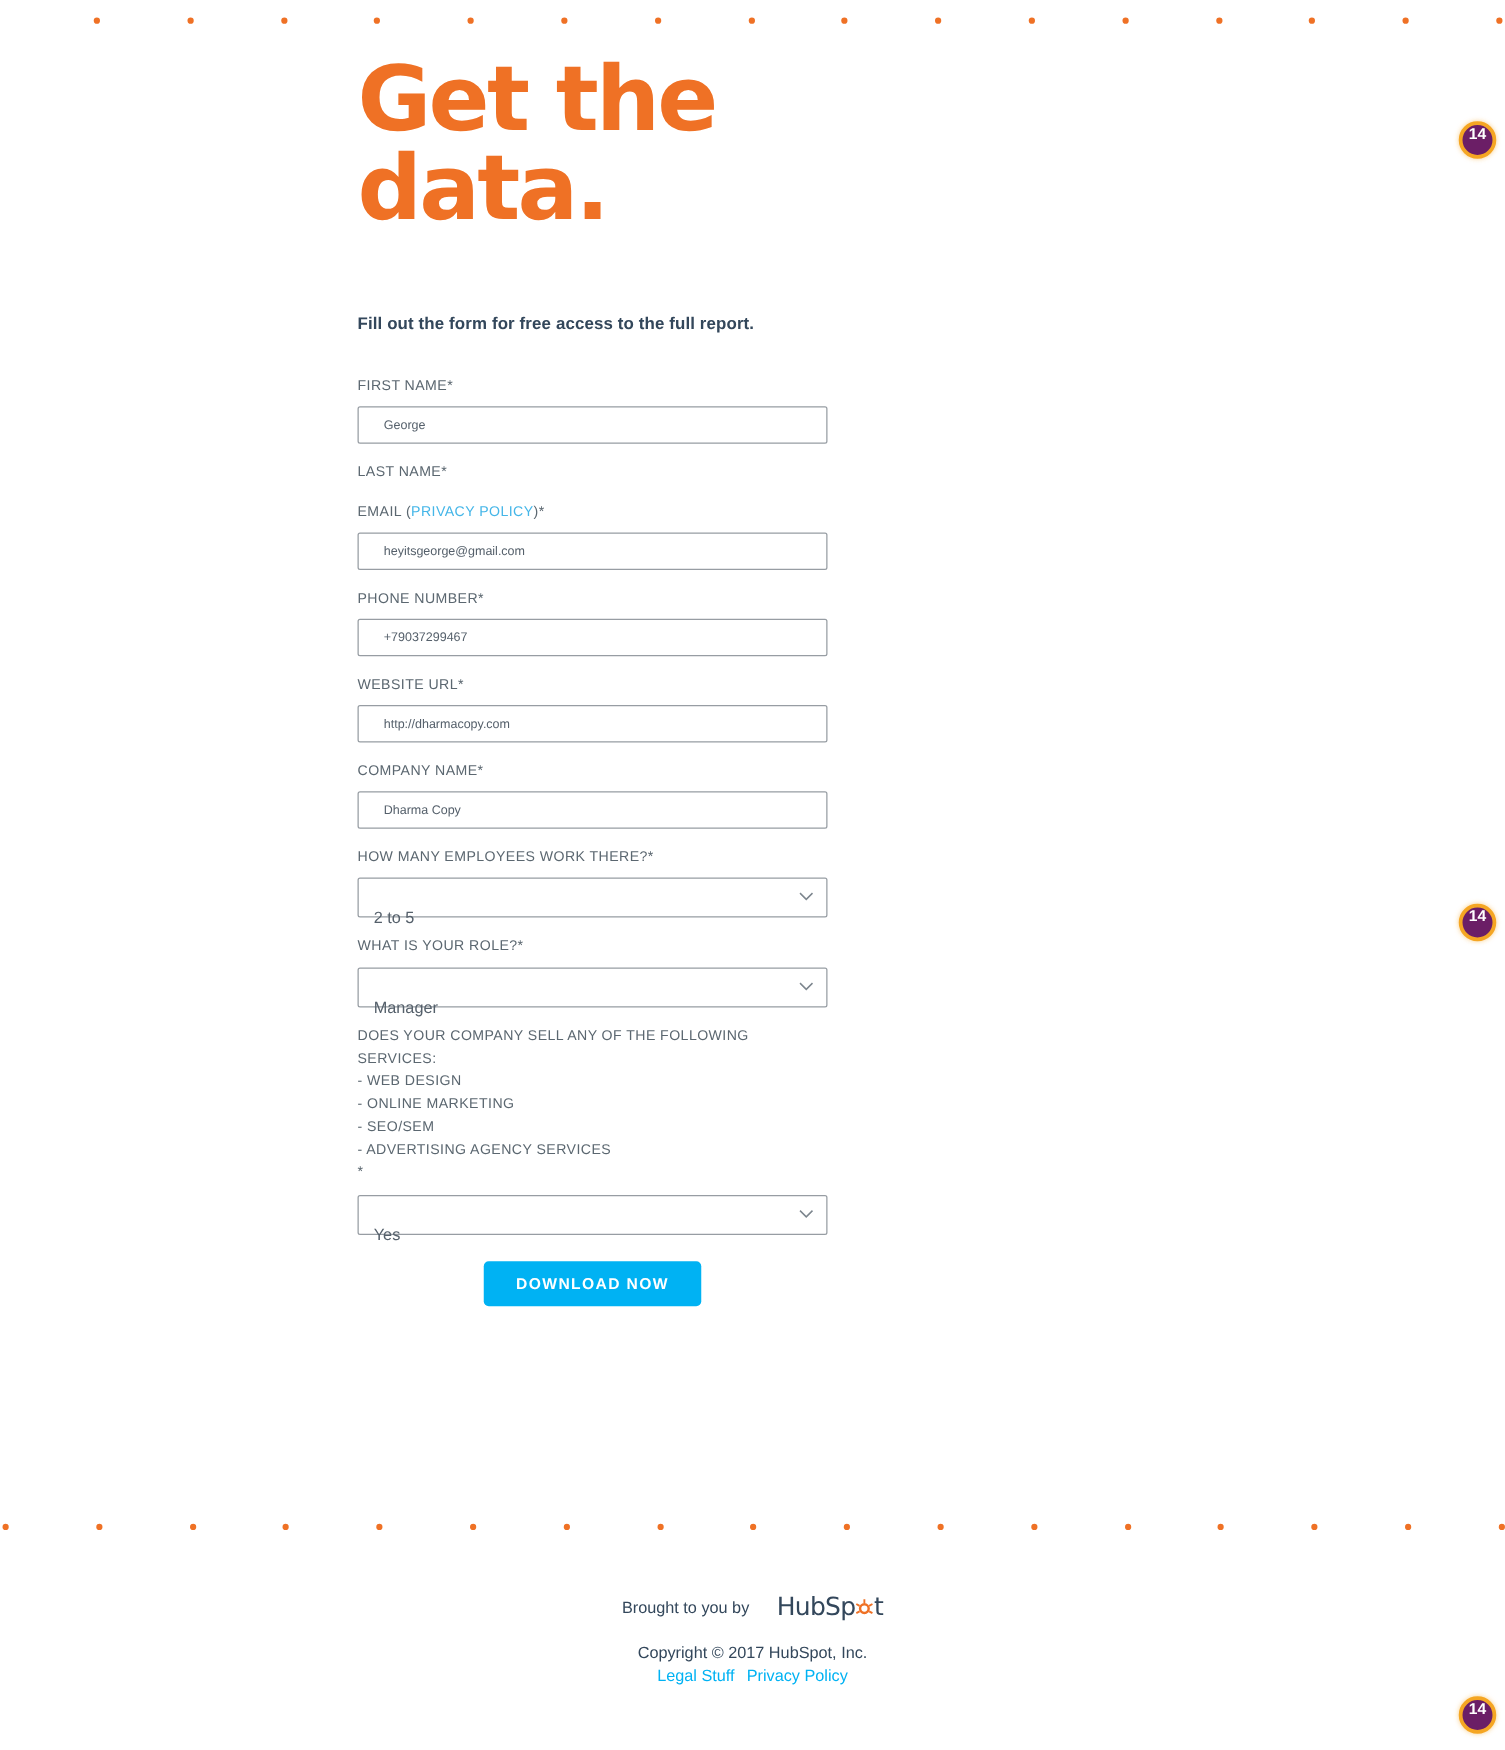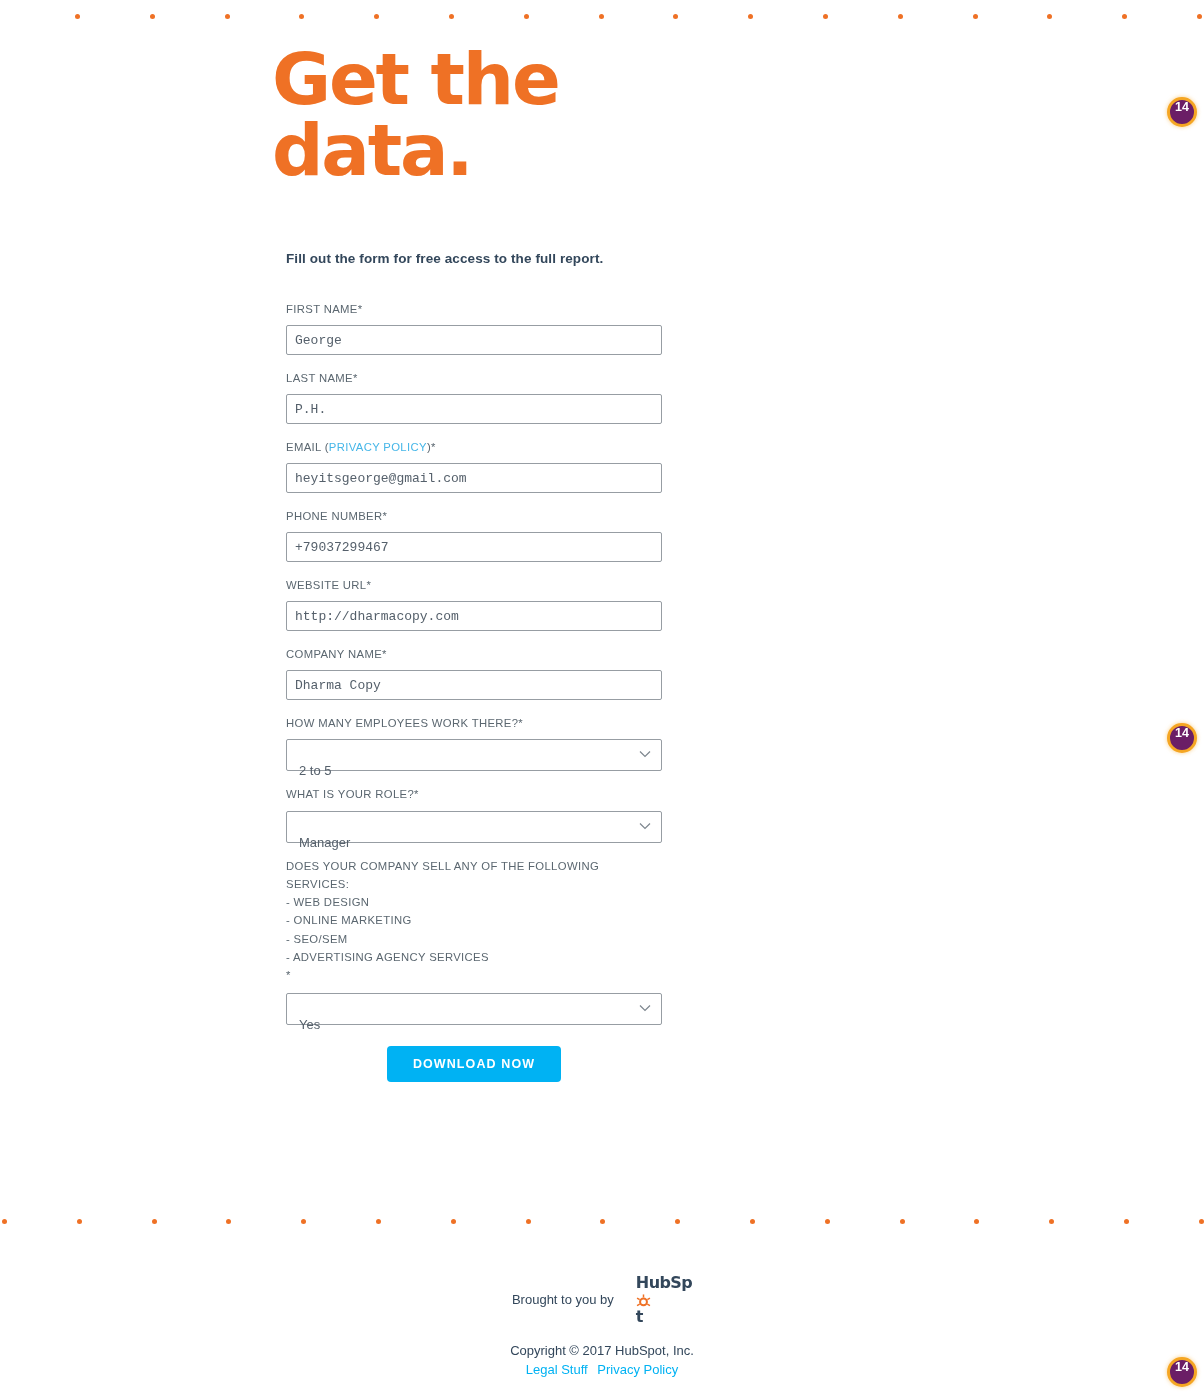--- a/index.html
+++ b/index.html
@@ -39,21 +39,21 @@
   
   .page {
     position: absolute;
     left: 0;
     top: 0;
     width: 1204px;
   }
 
   .hero {
     position: absolute;
-    left: 272px;
+    left: 286px;
     top: 44px;
     width: 480px;
   }
   .hero-title {
     margin: 0;
     font-family: "DejaVu Sans", sans-serif;
     font-size: 72px;
     line-height: 0.98;
     font-weight: bold;
     letter-spacing: -2.2px;
@@ -98,26 +98,26 @@
     color: #5b6770;
     line-height: 1.62;
     margin-bottom: 8px;
   }
   .multiline-label span { display: block; }
 
   .text-input {
     display: block;
     width: 376px;
     height: 30px;
-    padding: 0 8px;
+    padding: 0 20px;
     border: 1px solid #979da3;
     border-radius: 2px;
     background: #ffffff;
-    font-family: Liberation Mono, monospace;
-    font-size: 13px;
+    font-family: Liberation Sans, sans-serif;
+    font-size: 10px;
     color: #55606b;
     outline: none;
   }
   .text-input::placeholder { color: #55606b; }
 
   .select-wrap {
     position: relative;
     width: 376px;
     height: 32px;
   }
@@ -176,25 +176,24 @@
     justify-content: center;
     gap: 22px;
     font-size: 13px;
     color: #33475b;
     margin-top: 20px;
   }
   .hubspot-logo {
     display: inline-flex;
     align-items: baseline;
     font-family: "DejaVu Sans", sans-serif;
-    font-size: 16px;
-    font-weight: bold;
+    font-size: 20px;
+    font-weight: normal;
     letter-spacing: -0.6px;
     color: #33475b;
-    flex-direction: column;
   }
   .sprocket { display: inline-block; width: 15px; height: 15px; position: relative; top: 2px; margin: 0 0px; }
   .copyright {
     margin-top: 17px;
     font-size: 13px;
     color: #33475b;
   }
   .footer-links {
     margin-top: 4px;
     font-size: 13px;
@@ -280,21 +279,20 @@
       <label class="field-label">
         <span>FIRST NAME</span><span class="req">*</span>
       </label>
       <input class="text-input" type="text" value="George" style="">
     </div>
 
     <div class="field">
       <label class="field-label">
         <span>LAST NAME</span><span class="req">*</span>
       </label>
-      <input class="text-input" type="text" value="P.H." style="">
     </div>
 
     <div class="field">
       <label class="field-label">
         <span>EMAIL (</span><a class="label-link" href="#">PRIVACY POLICY</a><span>)</span><span class="req">*</span>
       </label>
       <input class="text-input" type="text" value="heyitsgeorge@gmail.com" style="">
     </div>
 
     <div class="field">

